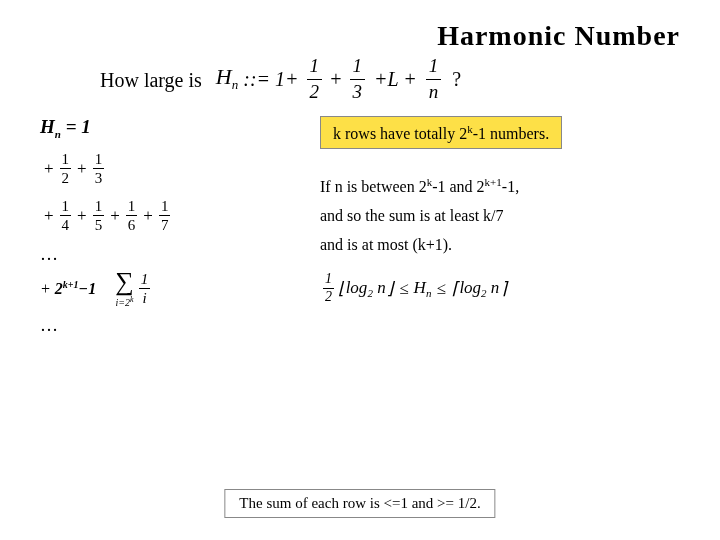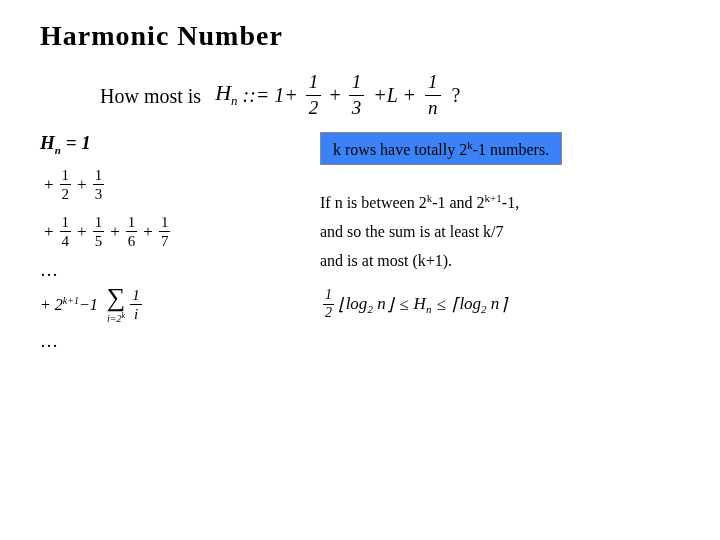--- a/index.html
+++ b/index.html
@@ -11,24 +11,24 @@
       overflow: hidden;
       position: relative;
     }
     .page {
       width: 720px;
       height: 540px;
       position: relative;
       padding: 20px 40px;
     }
     .title {
-      text-align: left;
+      text-align: right;
       font-size: 28px;
       font-weight: bold;
-      margin-bottom: 18px;
+      margin-bottom: 2px;
       letter-spacing: 1px;
     }
     .how-large-row {
       display: flex;
       align-items: center;
       margin-left: 60px;
       margin-bottom: 10px;
       font-size: 20px;
     }
     .how-large-text {
@@ -74,21 +74,21 @@
     }
     .plus { margin: 0 4px; font-size: 17px; }
     .dots { font-size: 18px; margin-bottom: 4px; }
     
     .info-box {
       border: 1.5px solid #888;
       padding: 5px 12px;
       display: inline-block;
       font-size: 16px;
       margin-bottom: 14px;
-      background: #3b82f6;
+      background: #fde047;
     }
     .info-text {
       font-size: 16px;
       margin-bottom: 8px;
       line-height: 1.55;
       margin-top: 11px;
     }
     .bottom-box {
       border: 1.5px solid #888;
       padding: 5px 14px;
@@ -176,21 +176,21 @@
     }
   </style>
 </head>
 <body>
 
 <div class="page">
 
   <div class="title">Harmonic Number</div>
 
   <div class="how-large-row">
-    <span class="how-large-text">How most is</span>
+    <span class="how-large-text">How large is</span>
 
     <span class="hn-formula">
       <span style="font-style:italic;font-size:22px;"><i>H</i><sub style="font-size:13px;">n</sub></span>
       <span style="margin:0 5px;font-size:20px;">::= 1+</span>
       <span class="bfrac">
         <span class="num">1</span>
         <span class="den">2</span>
       </span>
       <span style="margin:0 4px;">+</span>
       <span class="bfrac">
@@ -247,21 +247,21 @@
         <span class="frac">
           <span class="num">1</span>
           <span class="den">7</span>
         </span>
       </div>
 
       <div class="dots">…</div>
 
       <div class="sigma-block" style="margin-top:4px;">
         <span style="margin-right:4px;font-size:16px;">+</span>
-        <span style="margin-right:6px;font-size:16px;font-weight:normal;text-align:center;">2<sup style="font-size:10px;">k+1</sup>−1</span>
+        <span style="margin-right:16px;font-size:16px;font-weight:bold;text-align:center;">2<sup style="font-size:10px;">k+1</sup>−1</span>
         <div class="sigma-area">
           <span style="font-size:11px;font-style:italic;"></span>
           <span class="sigma-sym">∑</span>
           <span style="font-size:10px;font-style:italic;"><i>i</i>=2<sup style="font-size:8px;"><i>k</i></sup></span>
         </div>
         <span class="frac" style="margin-left:2px;">
           <span class="num">1</span>
           <span class="den"><i>i</i></span>
         </span>
       </div>
@@ -296,14 +296,15 @@
         <span style="font-style:italic;"><i>H<sub>n</sub></i></span>
         <span style="margin:0 5px;">≤</span>
         <span style="margin:0 1px;">⌈</span>
         <span style="font-style:italic;">log<sub>2</sub> n</span>
         <span style="margin:0 1px;">⌉</span>
       </div>
 
     </div>
   </div>
 
+  <div class="bottom-box">The sum of each row is &lt;=1 and &gt;= 1/2.</div>
 
 </div>
 
 </body></html>

